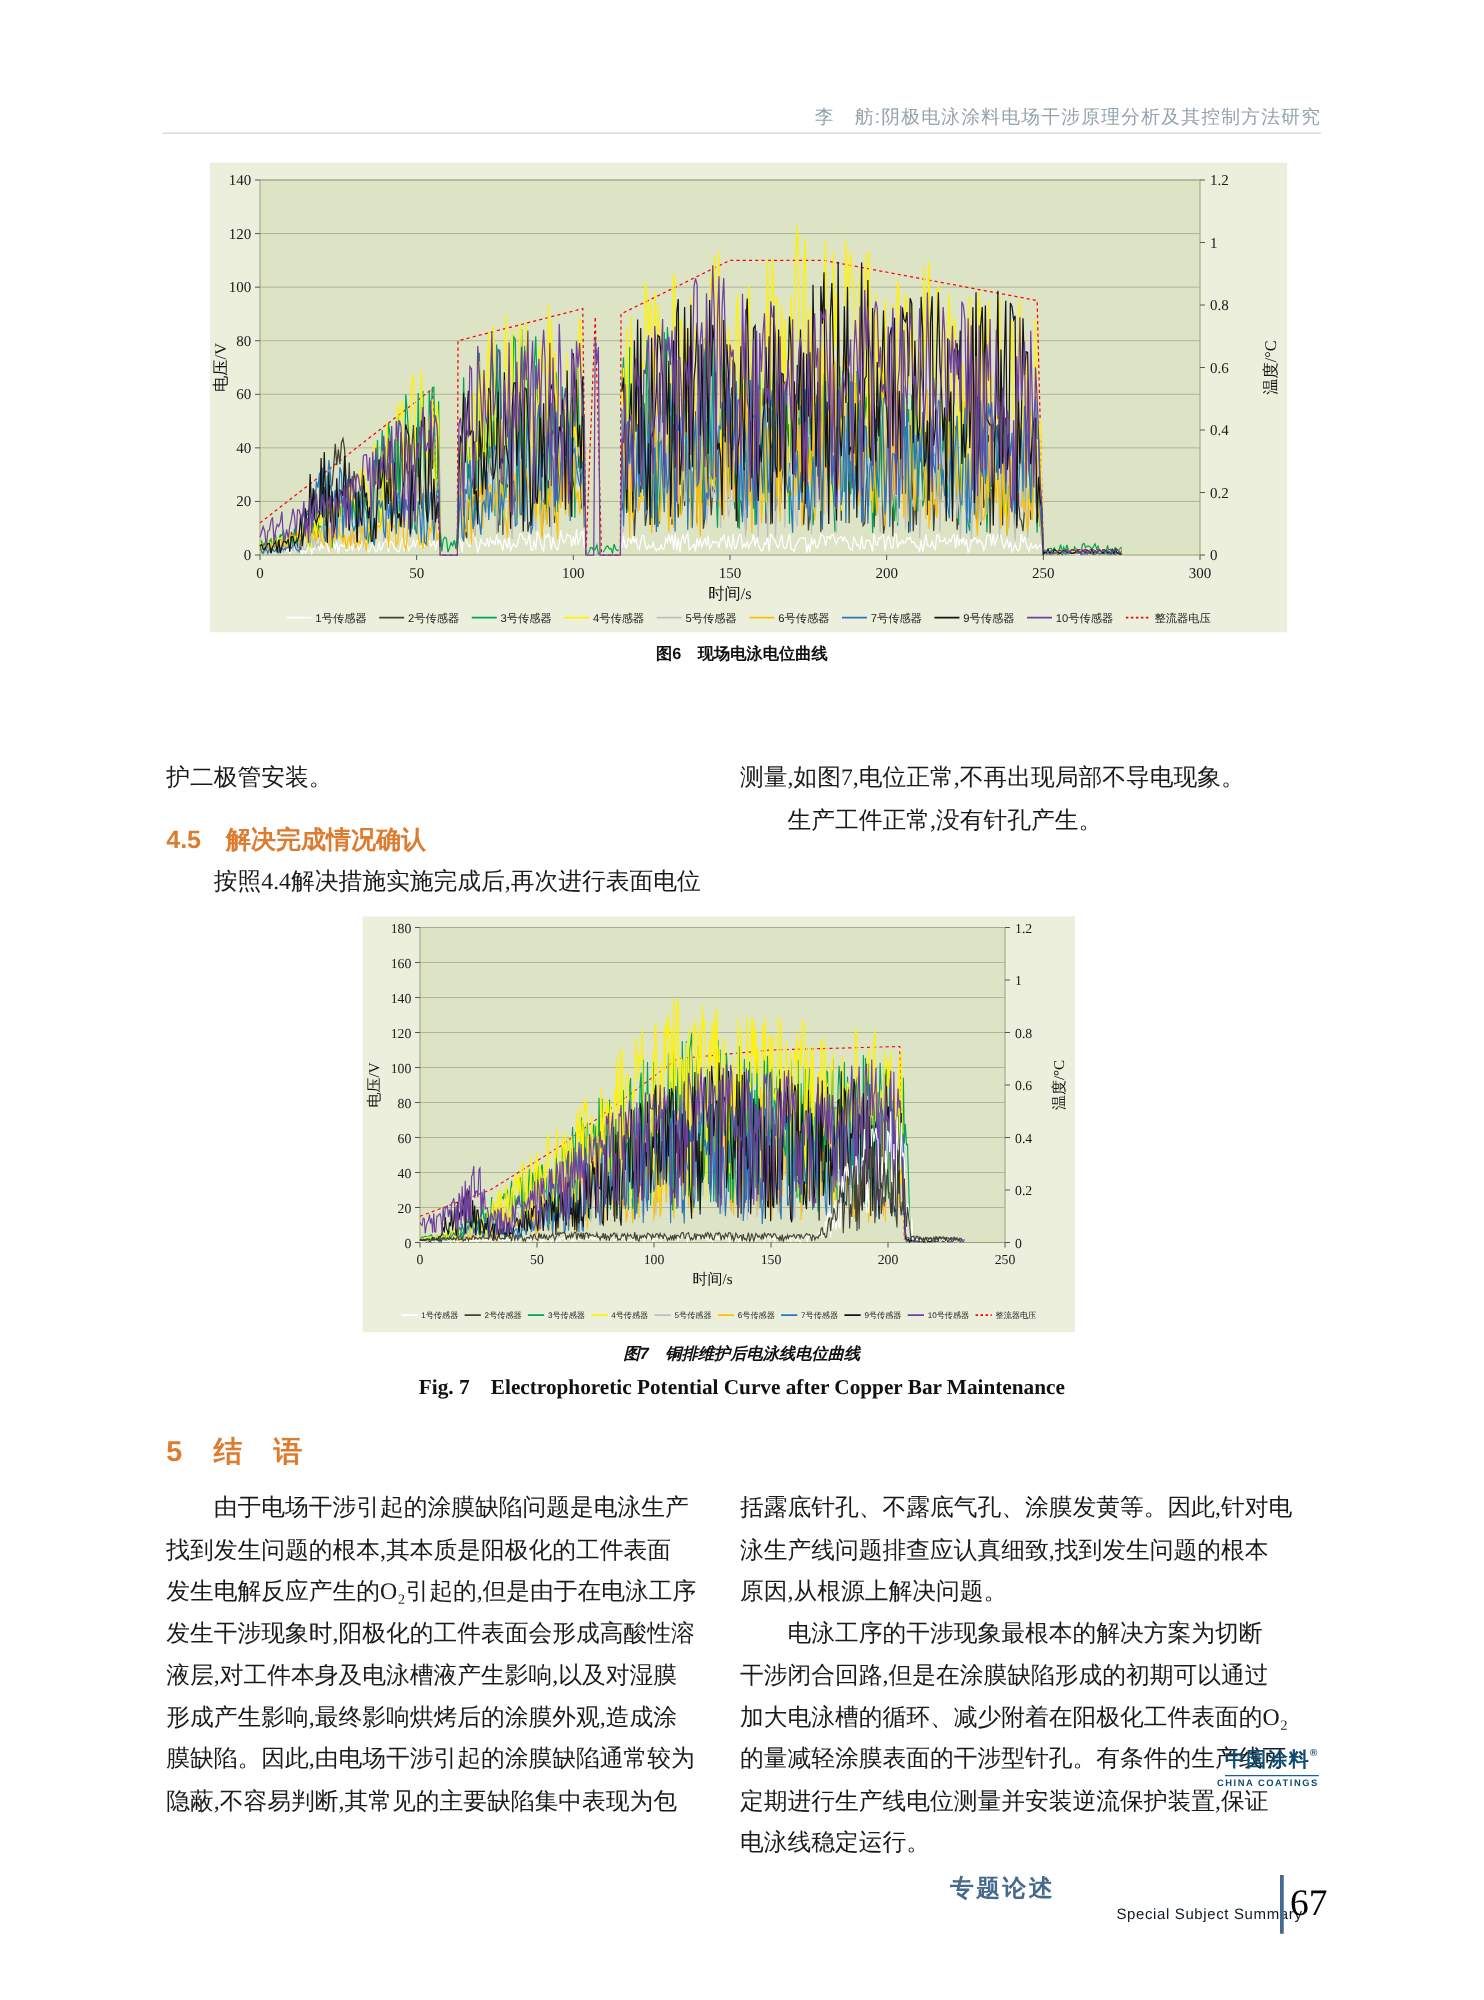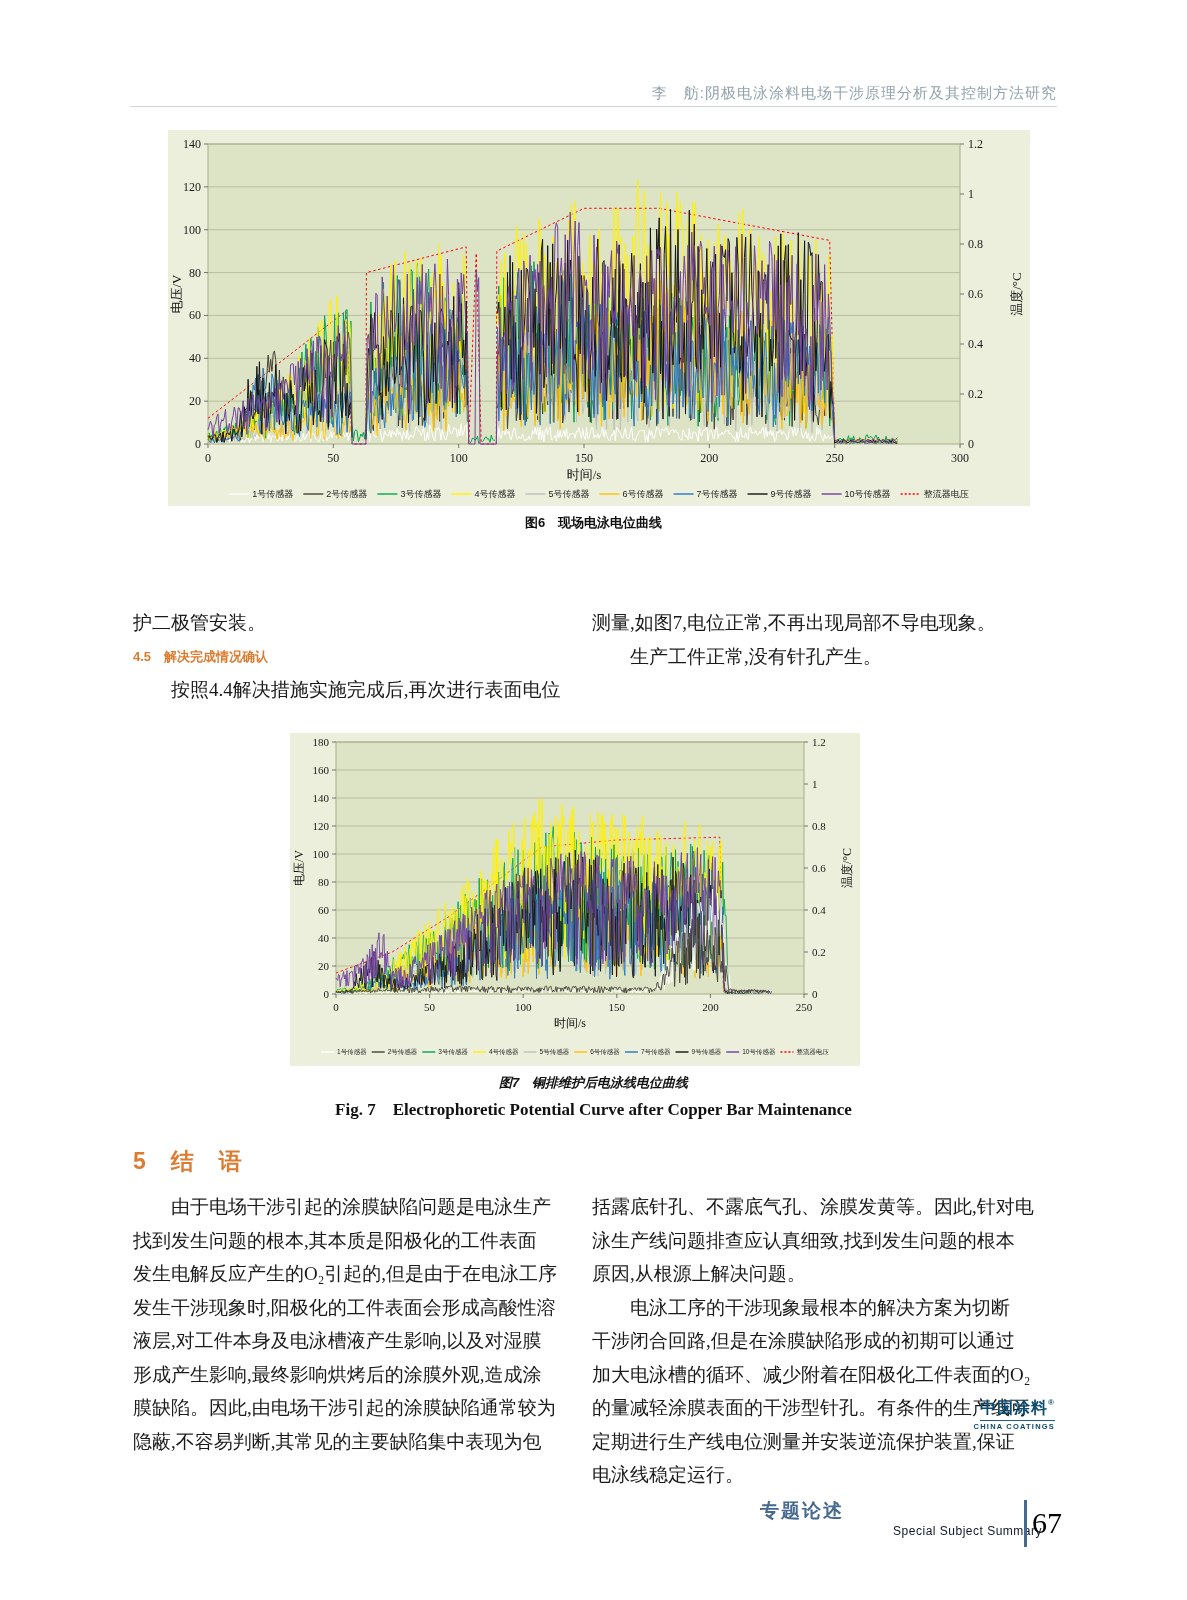--- a/index.html
+++ b/index.html
@@ -8,21 +8,21 @@
   .header-title{position:absolute;top:84px;left:130px;width:927px;text-align:right;
         font-family:"Liberation Sans", sans-serif;font-size:15px;letter-spacing:1px;color:#93a3ad;}
   .header-rule{position:absolute;top:106px;left:130px;width:927px;height:0;border-top:1px solid #cdd5da;}
   .chart-box{position:absolute;}
   .cap{position:absolute;left:130px;width:927px;text-align:center;}
   .cap-zh{font-family:"Liberation Sans", sans-serif;font-weight:bold;font-size:13px;color:#111;}
   .cap-en{font-family:"Liberation Serif", serif;font-weight:bold;font-size:17px;color:#111;}
   .col{position:absolute;font-size:19px;line-height:33.5px;}
   .col-left{left:133px;width:440px;}
   .col-right{left:592px;width:466px;}
-  .orange-head{font-family:"Liberation Sans", sans-serif;font-weight:bold;color:#dd7b2f;font-size:13px;}
+  .orange-head{font-family:"Liberation Sans", sans-serif;font-weight:bold;color:#dd7b2f;font-size:20px;margin-top:16px;}
   .sec5-head{position:absolute;left:133px;top:1146px;font-family:"Liberation Sans", sans-serif;
         font-weight:bold;font-size:23px;color:#dd7b2f;letter-spacing:1px;}
   .logo{position:absolute;left:955px;top:1398px;width:100px;text-align:right;
         font-family:Liberation Sans, sans-serif;color:#0c4a6e;}
   .logo-name{font-weight:bold;font-size:16px;letter-spacing:1px;border-bottom:1.5px solid #1c5aa0;
         padding-bottom:1px;display:inline-block;}
   .logo-mark{font-size:8px;vertical-align:top;}
   .logo-sub{font-size:7.5px;font-weight:bold;letter-spacing:1.2px;margin-top:1px;}
   .footer-zh{position:absolute;left:760px;top:1498px;width:258px;
         font-family:"Liberation Sans", sans-serif;font-weight:bold;font-size:19px;color:#46698e;letter-spacing:2px;}

